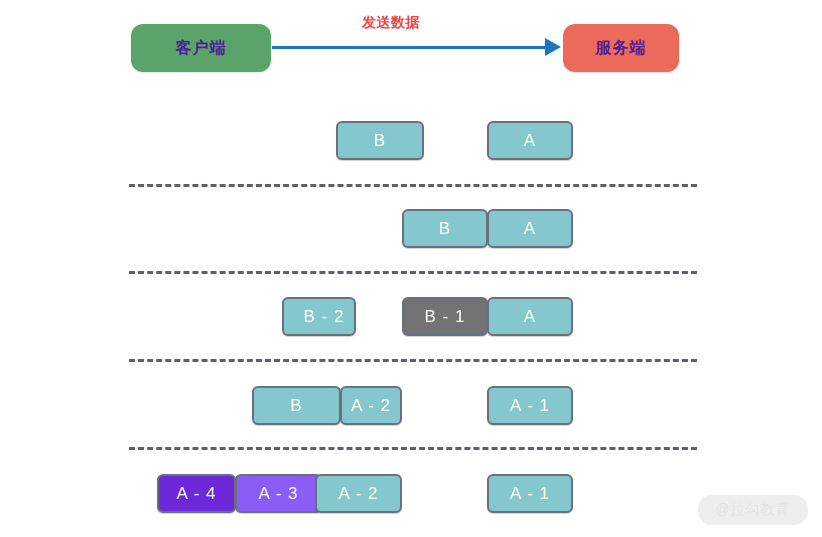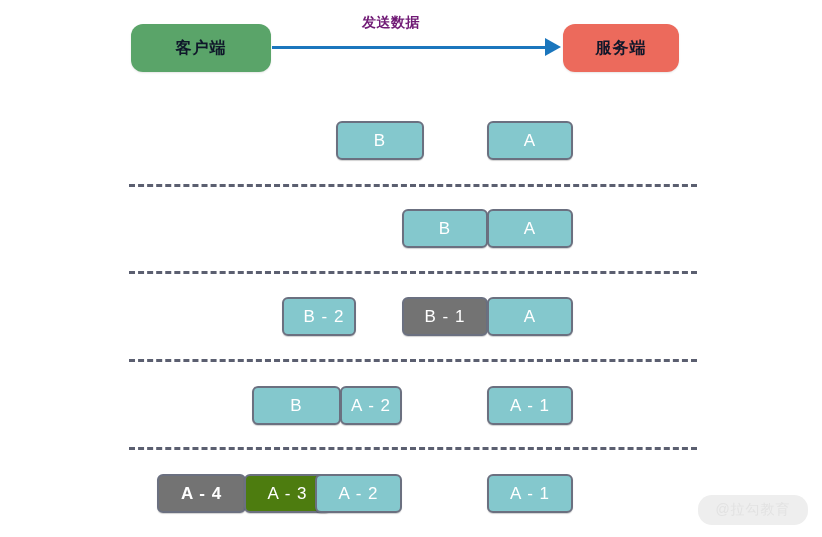--- a/index.html
+++ b/index.html
@@ -19,21 +19,21 @@
     height: 537px;
   }
 
   
   .endpoint {
     position: absolute;
     display: flex;
     align-items: center;
     justify-content: center;
     border-radius: 12px;
-    color: #0f172a;
+    color: #4c1d95;
     font-size: 16px;
     font-weight: bold;
     letter-spacing: 1px;
     box-shadow: 0 1px 2px rgba(0,0,0,0.10);
   }
   .endpoint.client { background: #5aa469; }
   .endpoint.server { background: #ec6a5c; }
 
   
   .arrow-line {
@@ -96,33 +96,33 @@
   }
 </style>
 </head>
 <body>
 
 <div id="stage">
     <div class="endpoint client" style="left: 131px; top: 24px; width: 140px; height: 48px; background: rgb(90, 164, 105);">客户端</div>
     <div class="endpoint server" style="left: 563px; top: 24px; width: 116px; height: 48px; background: rgb(236, 106, 92);">服务端</div>
     <div class="arrow-line" style="left: 272px; top: 46px; width: 273px; background: rgb(27, 118, 189);"></div>
     <div class="arrow-head" style="left: 545px; top: 38px; border-left-color: rgb(27, 118, 189);"></div>
-    <div class="arrow-label" style="left: 362px; top: 14px; color: #701a75;">发送数据</div>
+    <div class="arrow-label" style="left: 362px; top: 14px; color: #ef4444;">发送数据</div>
     <div class="separator" style="left: 129px; top: 184px; width: 568px; border-top-color: rgb(91, 95, 112);"></div>
     <div class="separator" style="left: 129px; top: 271px; width: 568px; border-top-color: rgb(91, 95, 112);"></div>
     <div class="separator" style="left: 129px; top: 359px; width: 568px; border-top-color: rgb(91, 95, 112);"></div>
     <div class="separator" style="left: 129px; top: 447px; width: 568px; border-top-color: rgb(91, 95, 112);"></div>
     <div class="packet" style="left: 336px; top: 121px; width: 88px; height: 39px; background: rgb(132, 200, 205); border-color: rgb(107, 112, 128);">B</div>
     <div class="packet" style="left: 487px; top: 121px; width: 86px; height: 39px; background: rgb(132, 200, 205); border-color: rgb(107, 112, 128);">A</div>
     <div class="packet" style="left: 402px; top: 209px; width: 86px; height: 39px; background: rgb(132, 200, 205); border-color: rgb(107, 112, 128);">B</div>
     <div class="packet" style="left: 487px; top: 209px; width: 86px; height: 39px; background: rgb(132, 200, 205); border-color: rgb(107, 112, 128);">A</div>
     <div class="packet" style="left: 282px; top: 297px; width: 74px; height: 39px; background: rgb(132, 200, 205); border-color: rgb(107, 112, 128); padding-left: 10px;">B - 2</div>
     <div class="packet" style="left: 402px; top: 297px; width: 86px; height: 39px; background: #737373; border-color: rgb(107, 112, 128);">B - 1</div>
     <div class="packet" style="left: 487px; top: 297px; width: 86px; height: 39px; background: rgb(132, 200, 205); border-color: rgb(107, 112, 128);">A</div>
     <div class="packet" style="left: 252px; top: 386px; width: 89px; height: 39px; background: rgb(132, 200, 205); border-color: rgb(107, 112, 128);">B</div>
     <div class="packet" style="left: 340px; top: 386px; width: 62px; height: 39px; background: rgb(132, 200, 205); border-color: rgb(107, 112, 128);">A - 2</div>
     <div class="packet" style="left: 487px; top: 386px; width: 86px; height: 39px; background: rgb(132, 200, 205); border-color: rgb(107, 112, 128);">A - 1</div>
-    <div class="packet" style="left: 157px; top: 474px; width: 89px; height: 39px; background: #737373; border-color: rgb(107, 112, 128); font-weight: bold;">A - 4</div>
-    <div class="packet" style="left: 244px; top: 474px; width: 87px; height: 39px; background: #4d7c0f; border-color: rgb(107, 112, 128);">A - 3</div>
+    <div class="packet" style="left: 157px; top: 474px; width: 79px; height: 39px; background: #6d28d9; border-color: rgb(107, 112, 128);">A - 4</div>
+    <div class="packet" style="left: 235px; top: 474px; width: 87px; height: 39px; background: #8b5cf6; border-color: rgb(107, 112, 128);">A - 3</div>
     <div class="packet" style="left: 315px; top: 474px; width: 87px; height: 39px; background: rgb(132, 200, 205); border-color: rgb(107, 112, 128);">A - 2</div>
     <div class="packet" style="left: 487px; top: 474px; width: 86px; height: 39px; background: rgb(132, 200, 205); border-color: rgb(107, 112, 128);">A - 1</div>
     <div class="watermark" style="left: 698px; top: 495px; width: 110px; height: 30px;">@拉勾教育</div>
   </div>
 
 </body></html>

